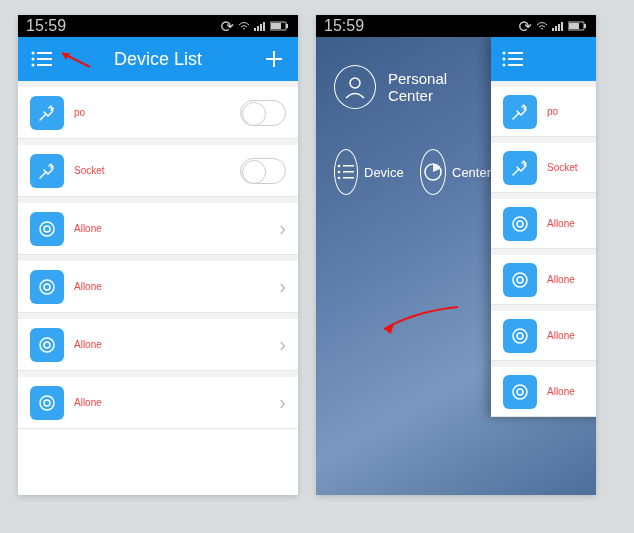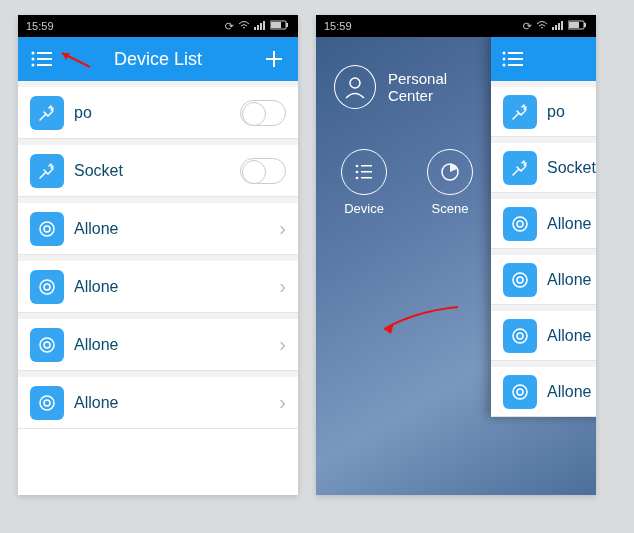--- a/index.html
+++ b/index.html
@@ -20,21 +20,21 @@
     overflow: hidden;
   }
   .phone.left { left: 18px; top: 15px; }
   .phone.right { left: 316px; top: 15px; }
 
   
   .statusbar {
     height: 22px;
     background: #000;
     color: #ccc;
-    font-size: 11px;
+    font-size: 16px;
     display: flex;
     align-items: center;
     padding: 0 8px;
     position: relative;
   }
   .statusbar .time { font-weight: 500; }
   .statusbar .right-icons {
     position: absolute;
     right: 8px;
     display: flex;
@@ -71,21 +71,21 @@
     gap: 10px;
   }
   .row:first-child { border-top: 1px solid #e4e4e4; }
   .gap { height: 6px; background:#f2f2f2; }
   .dev-icon {
     width: 34px; height: 34px;
     background: #36a6f2;
     border-radius: 6px;
     display:flex; align-items:center; justify-content:center;
   }
-  .dev-label { flex:1; color:#0c4a6e; font-size: 16px; }
+  .dev-label { flex:1; color:#ef4444; font-size: 10px; }
   .toggle {
     width: 46px; height: 26px;
     border: 1px solid #ccc;
     border-radius: 13px;
     position: relative;
     background:#fff;
   }
   .toggle::after {
     content:"";
     position:absolute;
@@ -128,21 +128,21 @@
     width:44px; height:44px; border:1.5px solid #fff; border-radius:50%;
     display:flex; align-items:center; justify-content:center;
   }
   .drawer-title { font-size:15px; color:#fff; }
   .drawer-grid {
     display:flex; gap:26px; flex-wrap:wrap;
     width: 160px;
   }
   .drawer-item {
     width:60px;
-    display:flex; flex-direction:column; align-items:center; gap:6px;
+    display:flex; flex-direction:row; align-items:center; gap:6px;
     font-size:13px;
   }
   .circ-btn {
     width:46px; height:46px; border:1.5px solid #fff; border-radius:50%;
     display:flex; align-items:center; justify-content:center;
   }
   .more-label { position:relative; }
   .ellipse-annot {
     position:absolute;
     border:1.5px solid #e11;
@@ -343,21 +343,21 @@
         </div>
         <span>Device</span>
       </div>
       <div class="drawer-item">
         <div class="circ-btn">
           <svg width="24" height="24" viewBox="0 0 24 24">
               <circle cx="12" cy="12" r="8" stroke="#fff" stroke-width="1.5" fill="none"></circle>
               <path d="M12 12 L12 4 A8 8 0 0 1 19 9 Z" fill="#fff" opacity="0.9"></path>
             </svg>
         </div>
-        <span>Scene</span>
+        <span>Center</span>
       </div>
     </div>
 
     <svg class="arrow-annot" style="left:60px; top:250px;" width="90" height="40">
       <path d="M8 28 Q40 10 82 6" stroke="#e11" stroke-width="2" fill="none"></path>
       <path d="M8 28 L18 22 L15 33 Z" fill="#e11"></path>
     </svg>
   </div>
 
   <div class="panel-shift">

